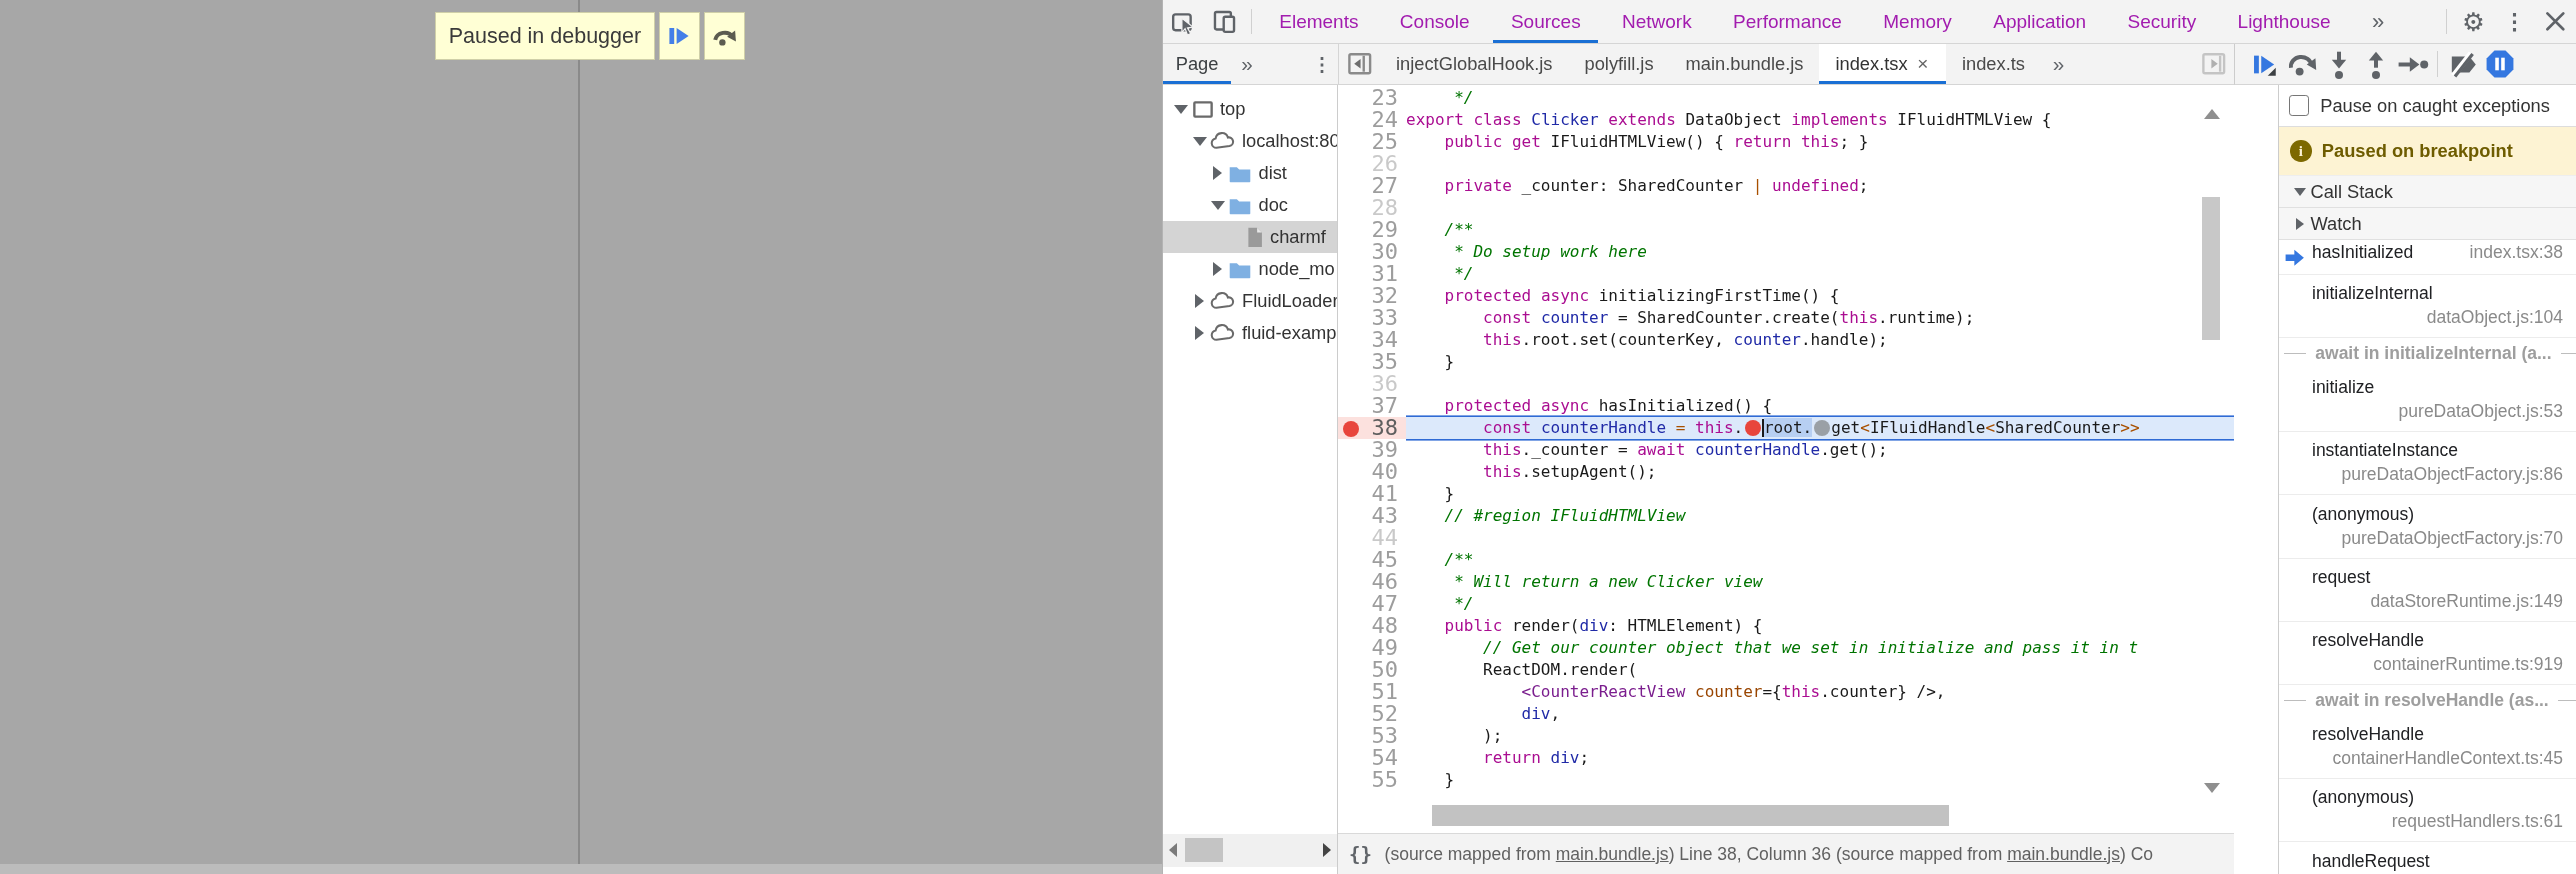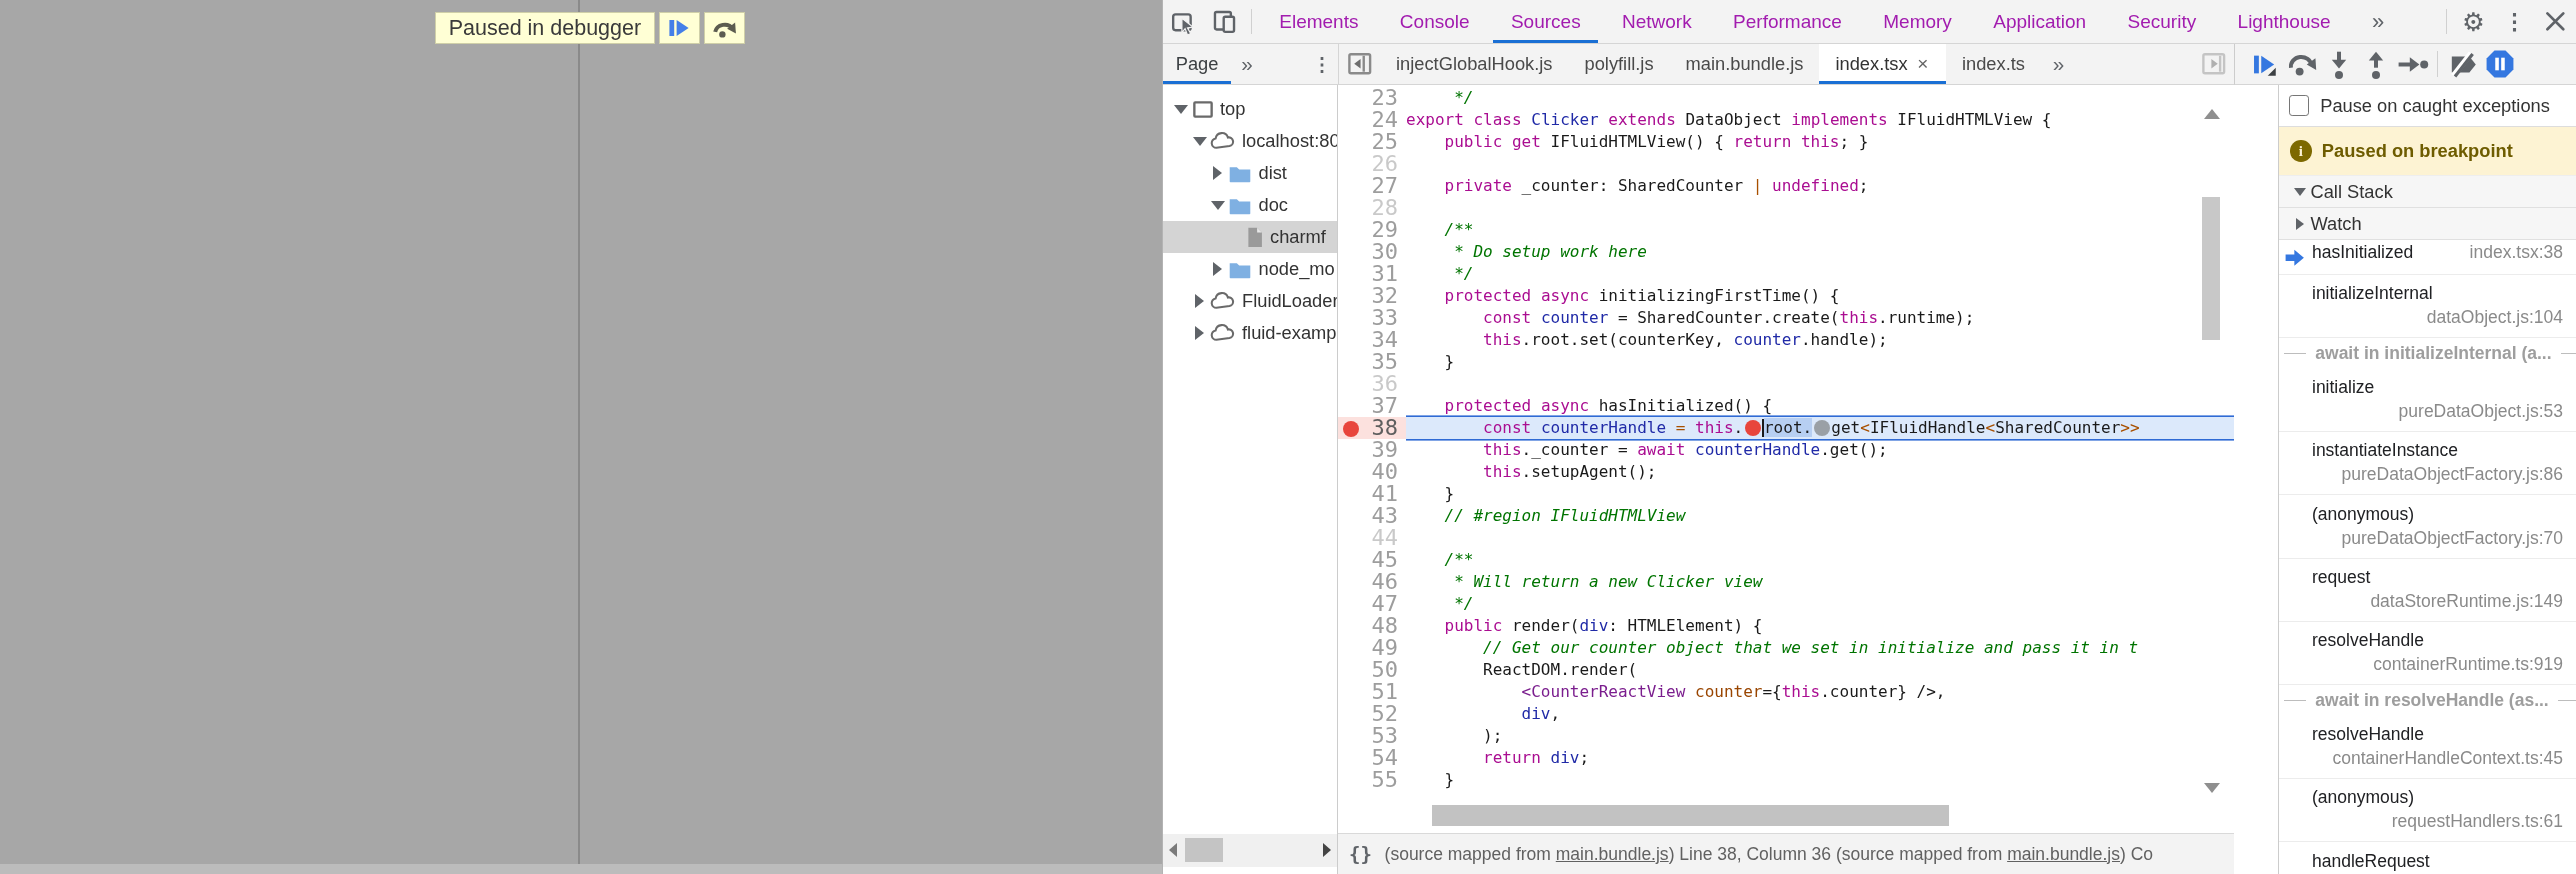--- a/index.html
+++ b/index.html
@@ -5,21 +5,21 @@
   html,body{margin:0;padding:0;background:#888;}
   *{box-sizing:border-box;}
   #screen{position:relative;width:2576px;height:874px;overflow:hidden;
     font-family:"Liberation Sans",sans-serif;background:#fff;}
 
   
   #page-area{position:absolute;left:0;top:0;width:1162px;height:874px;background:#a7a7a7;}
   #page-divider{position:absolute;left:578px;top:0;width:1.6px;height:874px;background:#8a8a8a;}
   #page-bottom-strip{position:absolute;left:0;bottom:0;width:1162px;height:10.3px;background:#bcbcbc;}
   #paused-banner{position:absolute;left:435px;top:12px;height:43px;display:flex;gap:4px;}
-  .pb-box{background:#ffffd5;border:1.6px solid #cfcfa8;height:32px;display:flex;align-items:center;}
+  .pb-box{background:#ffffd5;border:1.6px solid #cfcfa8;height:48px;display:flex;align-items:center;}
   .pb-label{padding:0 12.7px;font-size:21.5px;color:#3a3a3a;}
   .pb-btn{width:41px;justify-content:center;cursor:pointer;}
 
   
   #devtools{position:absolute;left:1162px;top:0;width:1414px;height:874px;background:#fff;border-left:1.6px solid #b3b3b3;}
   .toolbar-row{background:#f3f3f3;border-bottom:0.8px solid #d5d5d5;display:flex;align-items:center;}
   #dt-topbar{position:absolute;left:0;top:0;width:100%;height:44px;}
   .icon-btn{display:flex;align-items:center;justify-content:center;width:41px;height:41px;color:#5f6368;cursor:pointer;}
   .vsep{width:0.8px;height:25.5px;background:#d0d0d0;margin:0 6.4px;}
   #main-tabs{display:flex;height:100%;align-items:stretch;}

